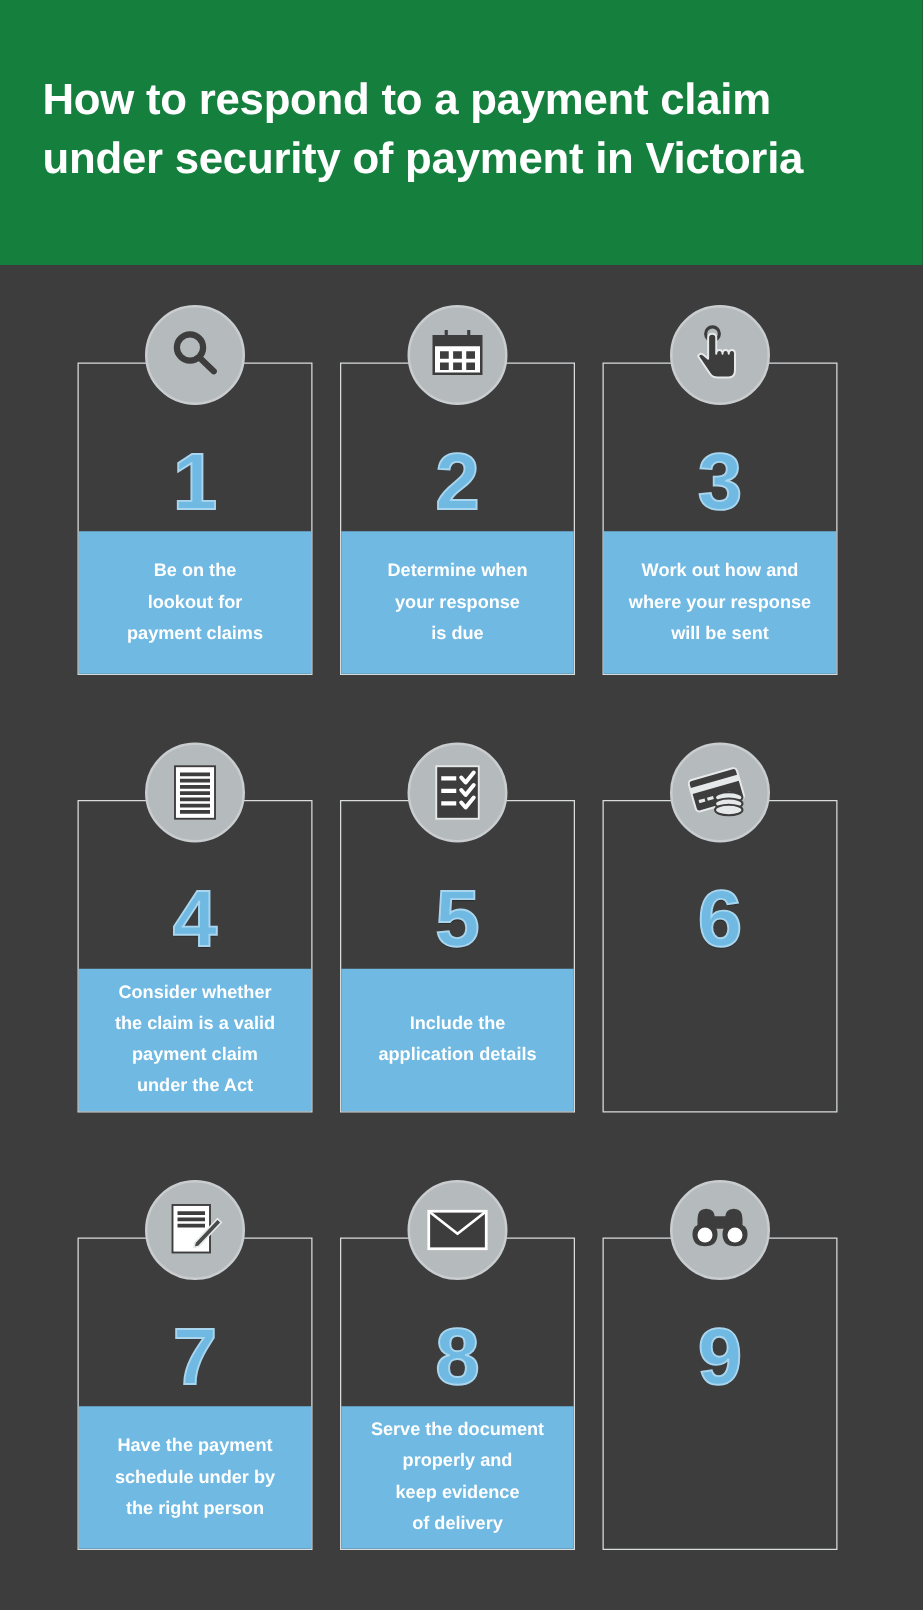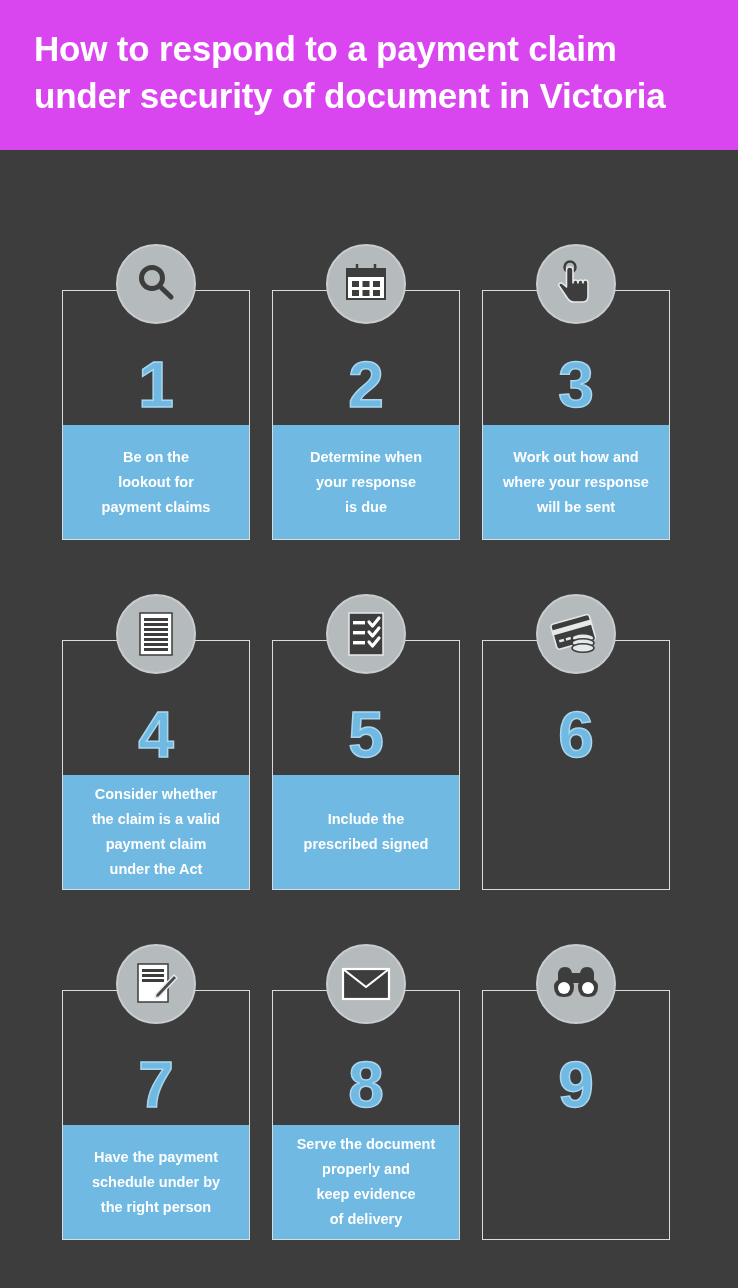--- a/index.html
+++ b/index.html
@@ -20,22 +20,22 @@
     height: 1288px;
     background: #3d3d3d;
   }
 
   
   .header {
     position: absolute;
     left: 0;
     top: 0;
     width: 738px;
-    height: 150px;
-    background: #d946ef;
+    height: 212px;
+    background: #15803d;
     box-sizing: border-box;
     display: flex;
     flex-direction: column;
     justify-content: center;
     padding: 0 34px 6px 34px;
   }
   .header-line {
     color: #ffffff;
     font-size: 35px;
     font-weight: bold;
@@ -125,21 +125,21 @@
   }
   .icon-badge svg { display: block; }
 </style>
 </head>
 <body>
 
 <div class="page">
 
   <div class="header">
     <div class="header-line">How to respond to a payment claim</div>
-    <div class="header-line">under security of document in Victoria</div>
+    <div class="header-line">under security of payment in Victoria</div>
   </div>
 
   <div class="grid">
 
     <div class="card">
       <div class="card-top">
         <div class="icon-badge">
           <svg width="46" height="46" viewBox="0 0 46 46">
             <circle cx="19" cy="17" r="10.5" fill="none" stroke="#3d3d3d" stroke-width="5"></circle>
             <line x1="26.5" y1="25" x2="38" y2="36" stroke="#3d3d3d" stroke-width="5" stroke-linecap="round"></line>
@@ -236,21 +236,21 @@
               <polyline points="25,12 28.5,16 35,8"></polyline>
               <polyline points="25,22 28.5,26 35,18"></polyline>
               <polyline points="25,32 28.5,36 35,28"></polyline>
             </g>
           </svg>
         </div>
         <div class="step-number">5</div>
       </div>
       <div class="card-label">
           <span>Include the
-prescribed signed</span>
+application details</span>
         </div>
     </div>
 
     <div class="card">
       <div class="card-top">
         <div class="icon-badge">
           <svg width="52" height="46" viewBox="0 0 52 46">
             <g transform="rotate(-16 26 20)">
               <rect x="3" y="7" width="40" height="26" rx="3" fill="#3d3d3d" stroke="#e6e9ea" stroke-width="1.6"></rect>
               <rect x="3" y="13" width="40" height="5" fill="#e6e9ea"></rect>

